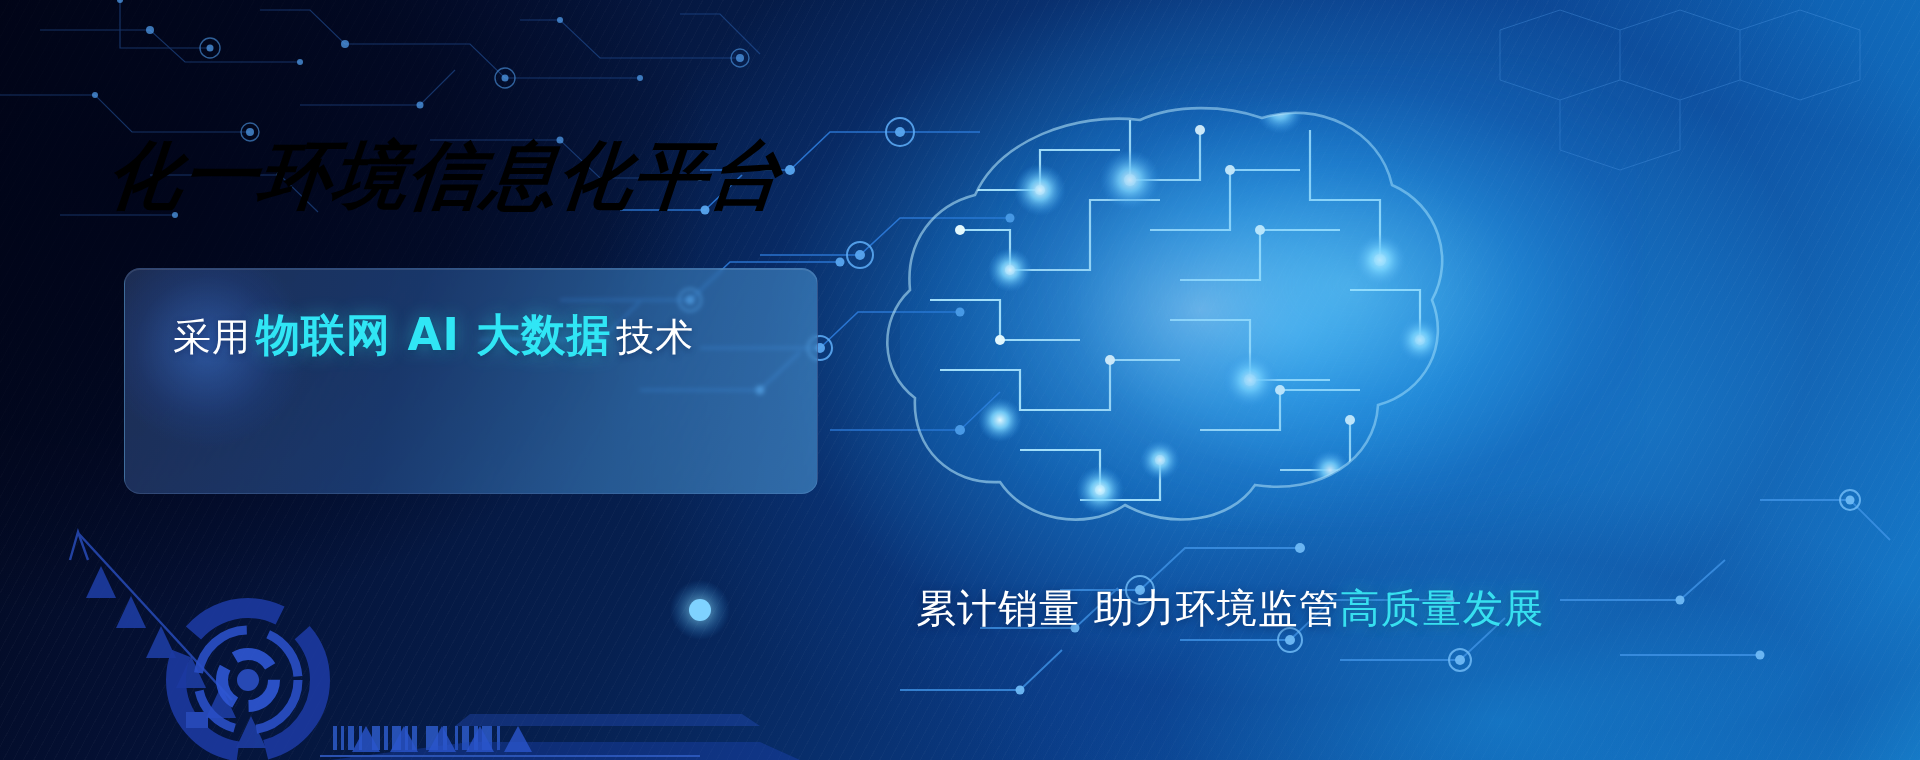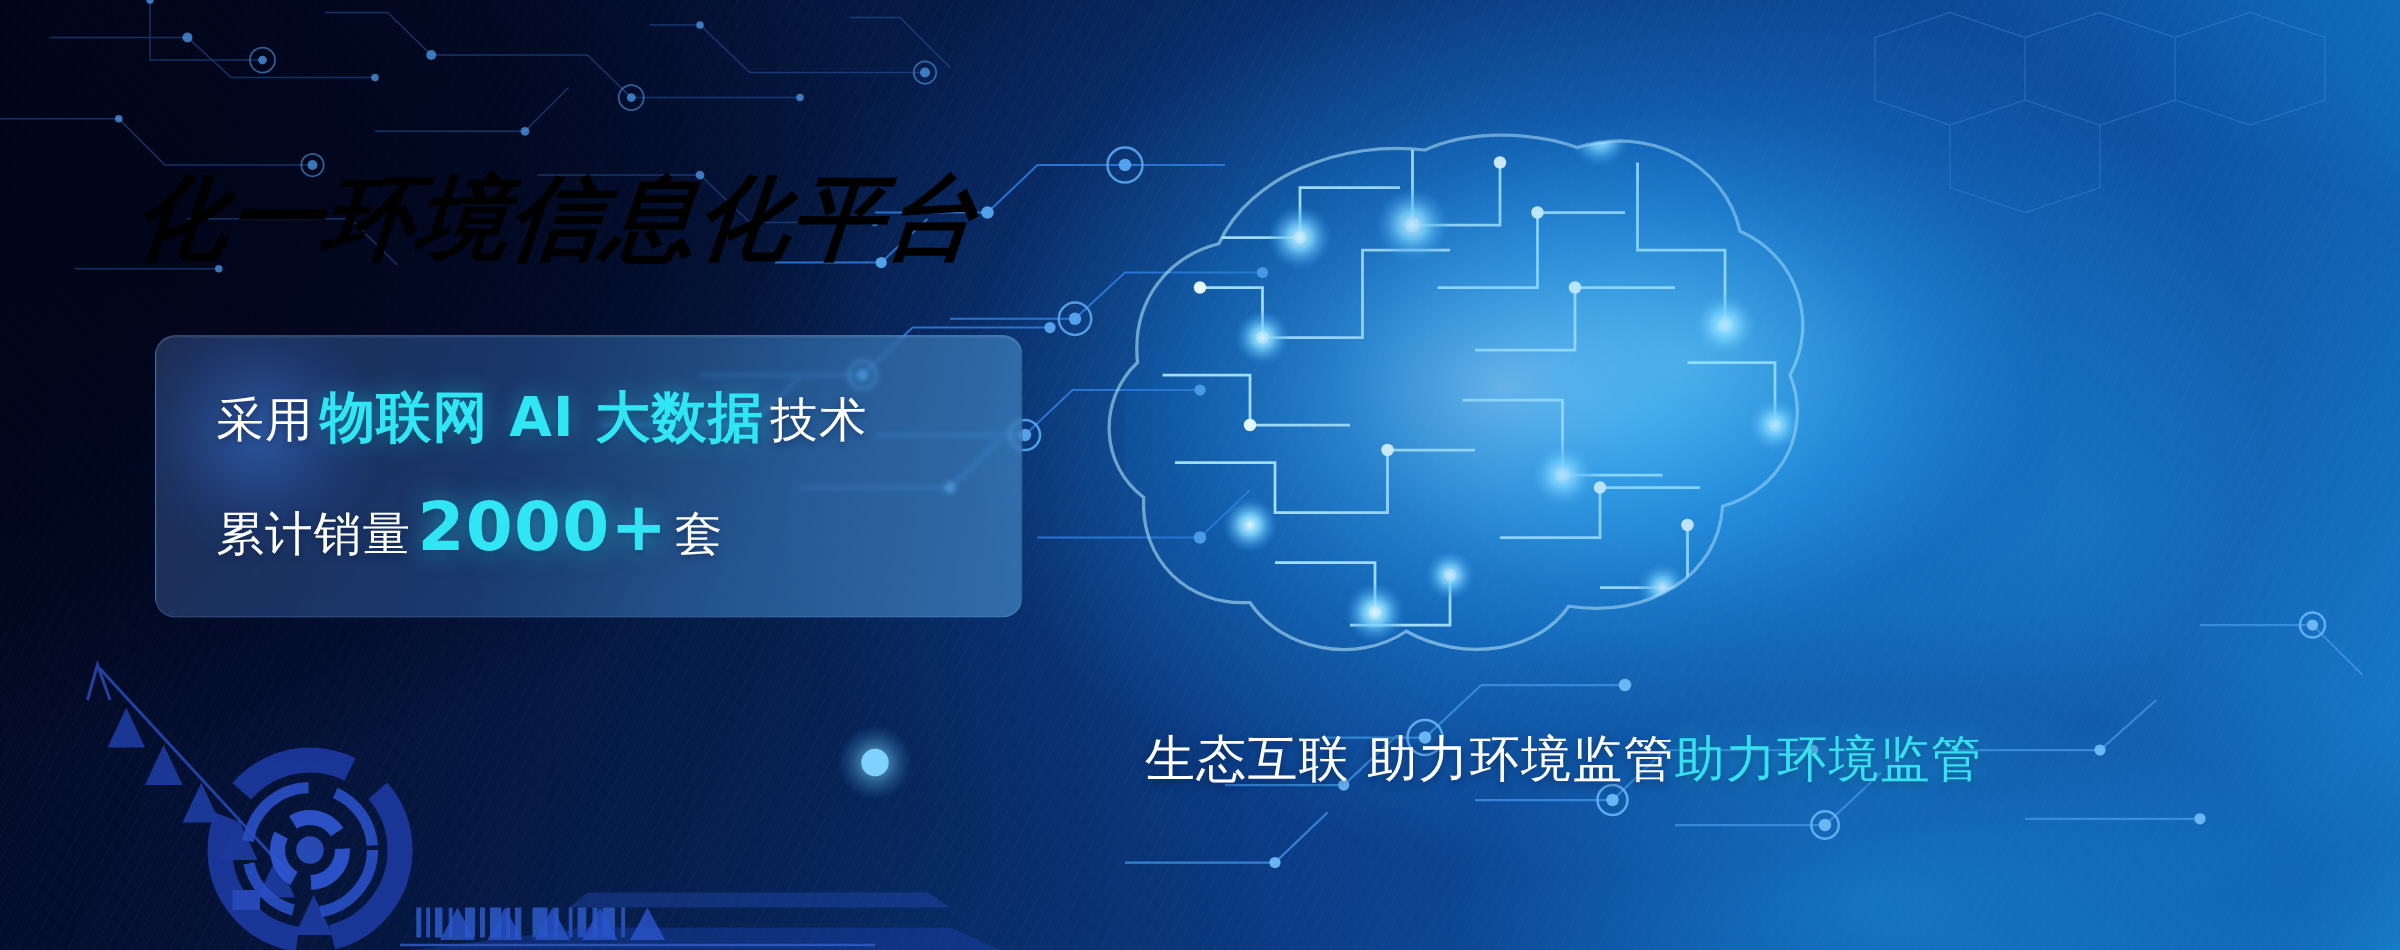--- a/index.html
+++ b/index.html
@@ -396,26 +396,21 @@
 
   <div class="card">
     <div class="card-lines">
 
       <div class="card-line">
         <span class="c-white">采用</span>
         <span class="c-cyan">物联网 AI 大数据</span>
         <span class="c-white">技术</span>
       </div>
 
-      <div class="card-line">
-        <span class="c-white">累计销量</span>
-        <span class="c-num">2000+</span>
-        <span class="c-white">套</span>
-      </div>
 
     </div>
   </div>
 
   <div class="tagline">
-    <span class="tg-white">生态互联 助力环境监管</span><span class="tg-cyan">助力环境监管</span>
+    <span class="tg-white">累计销量 助力环境监管</span><span class="tg-cyan">高质量发展</span>
   </div>
 
 </div>
 
 </body></html>

